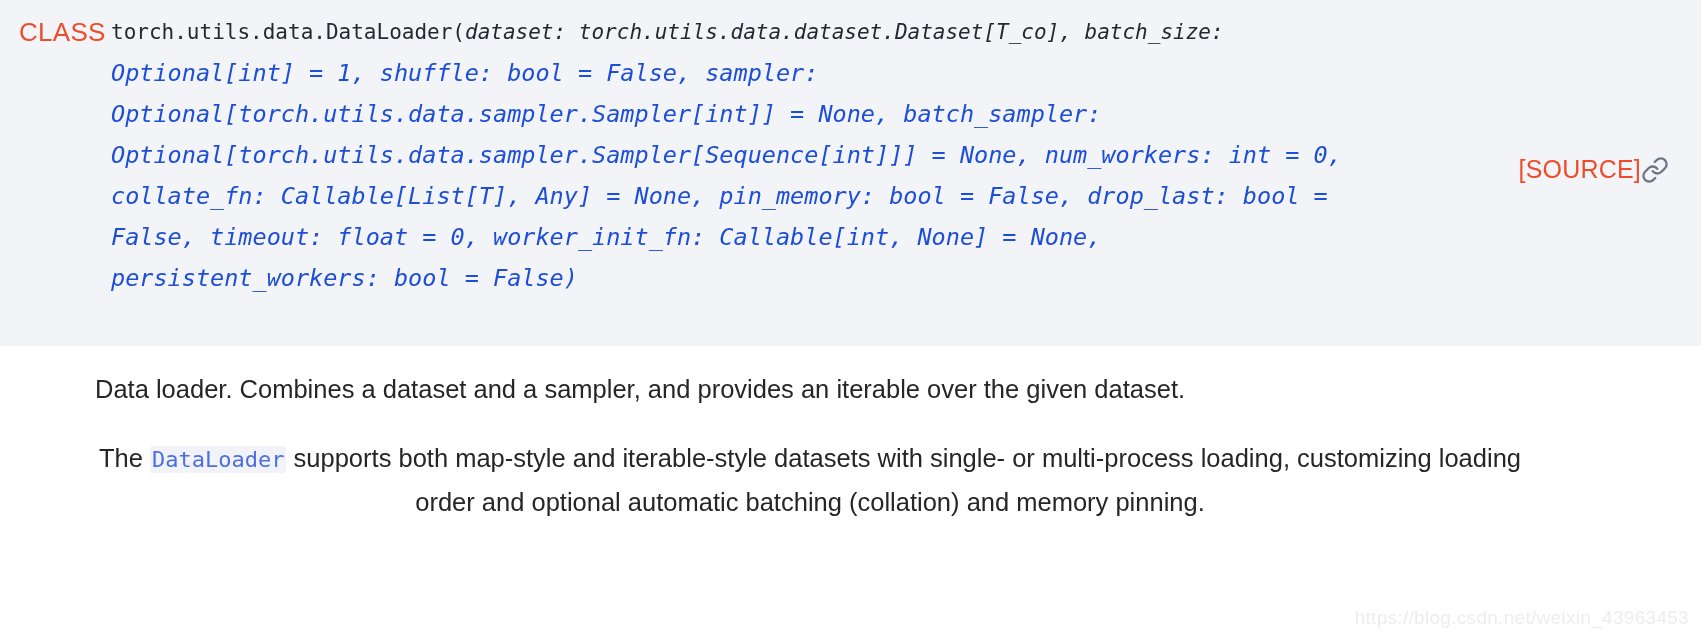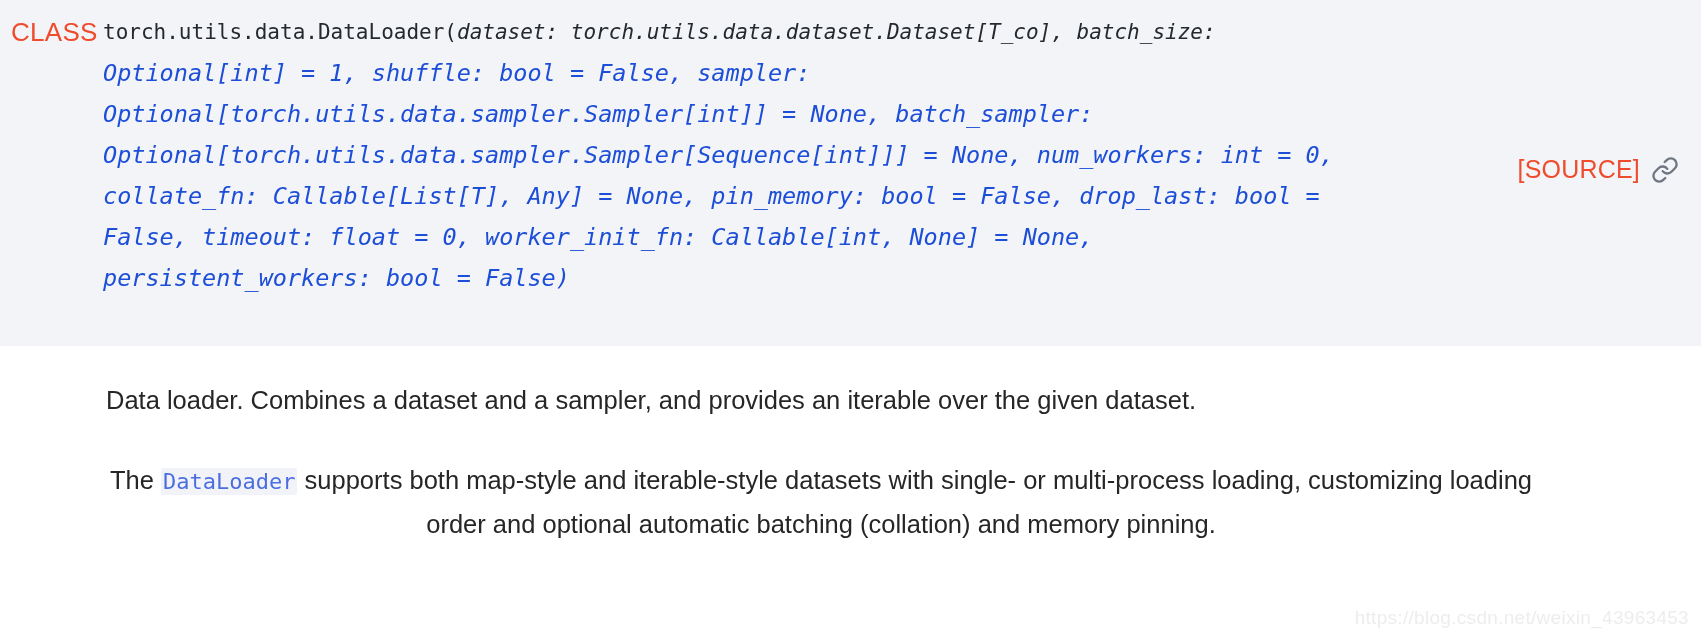--- a/index.html
+++ b/index.html
@@ -12,21 +12,21 @@
     background: #ffffff;
     font-family: "Liberation Sans", sans-serif;
     overflow: hidden;
     position: relative;
   }
 
   
   .sig-block {
     position: relative;
     background: #f3f4f7;
-    padding: 12px 0 20px 8px;
+    padding: 12px 0 20px 16px;
     height: 346px;
     box-sizing: border-box;
   }
 
   .sig-row {
     display: flex;
     align-items: flex-start;
   }
 
   .class-label {
@@ -63,25 +63,24 @@
     font-family: "DejaVu Sans Mono", "Liberation Mono", monospace;
     font-size: 23.5px;
     line-height: 41px;
     color: #1d4ed8;
     font-style: italic;
     white-space: pre;
   }
 
   .source-wrap {
     position: absolute;
-    right: 22px;
+    right: 32px;
     top: 155px;
     display: flex;
     align-items: center;
-    gap: 11px;
   }
   .source-link {
     color: #ee4c2c;
     font-family: "Liberation Sans", sans-serif;
     font-size: 25px;
     text-decoration: none;
     letter-spacing: 0.2px;
     white-space: nowrap;
   }
   .permalink-icon {
@@ -97,21 +96,21 @@
     padding: 0 0 0 95px;
     background: #ffffff;
   }
 
   .para {
     font-family: "Liberation Sans", sans-serif;
     font-size: 25.5px;
     line-height: 43px;
     color: #262626;
     max-width: 1430px;
-    margin: 11px;
+    margin: 0;
   }
   .p1 { padding-top: 22px; }
   .p2 { padding-top: 26px; text-align: center; }
   .p3 { padding-top: 26px; }
 
   code.inline {
     font-family: "DejaVu Sans Mono", "Liberation Mono", monospace;
     font-size: 22px;
     color: #4b6ee0;
     background: #f2f3f9;

